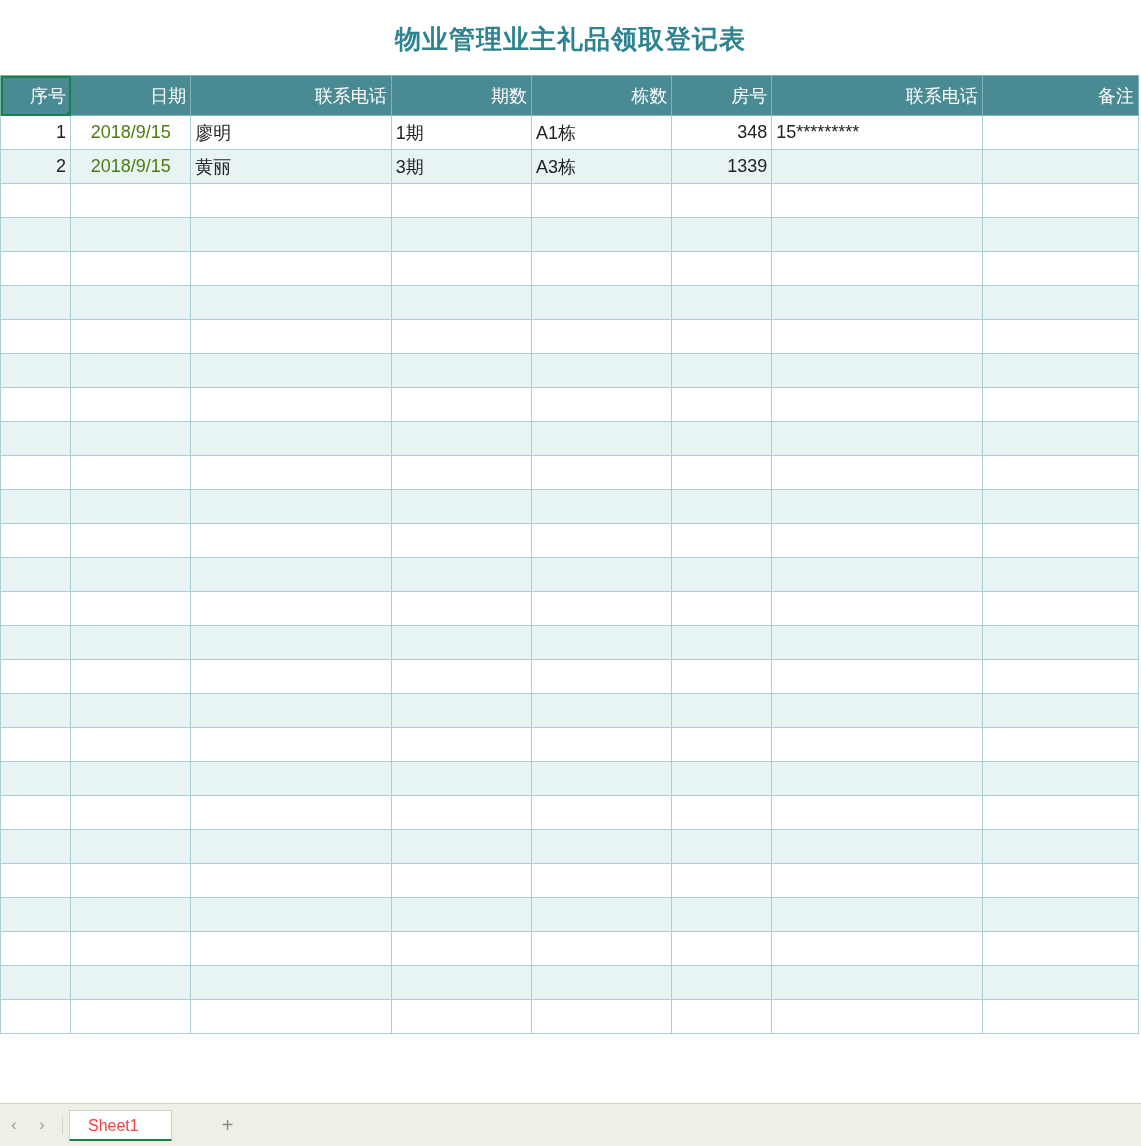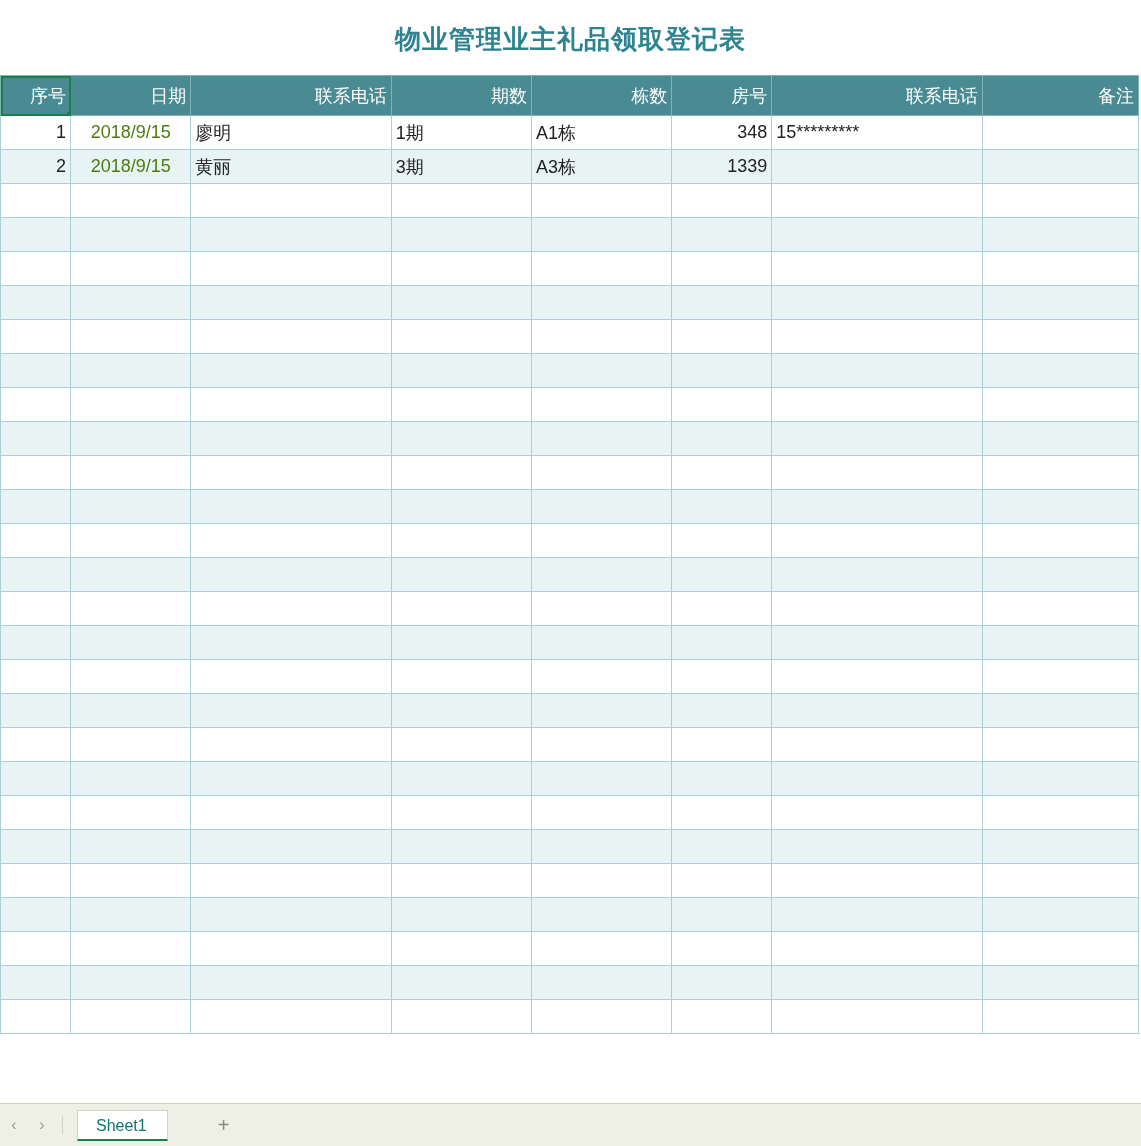--- a/index.html
+++ b/index.html
@@ -86,23 +86,23 @@
     cursor: pointer;
     user-select:none;
   }
   .tabbar .sep {
     width:1px; height:18px; background:#cfd3c3; margin:0 6px;
   }
   .tabbar .tab {
     background:#ffffff;
     border:1px solid #cfd3c3;
     border-bottom: 2px solid #1a7f4b;
-    padding: 6px 20px 4px 18px;
-    margin-left: 8px;
-    color:#0f766e;
+    padding: 6px 32px 4px 18px;
+    margin-left: 0;
+    color:#ef4444;
     cursor:pointer;
   }
   .tabbar .add {
     margin-left: 50px;
     color:#888;
     font-size: 20px;
     cursor:pointer;
     user-select:none;
   }
 

